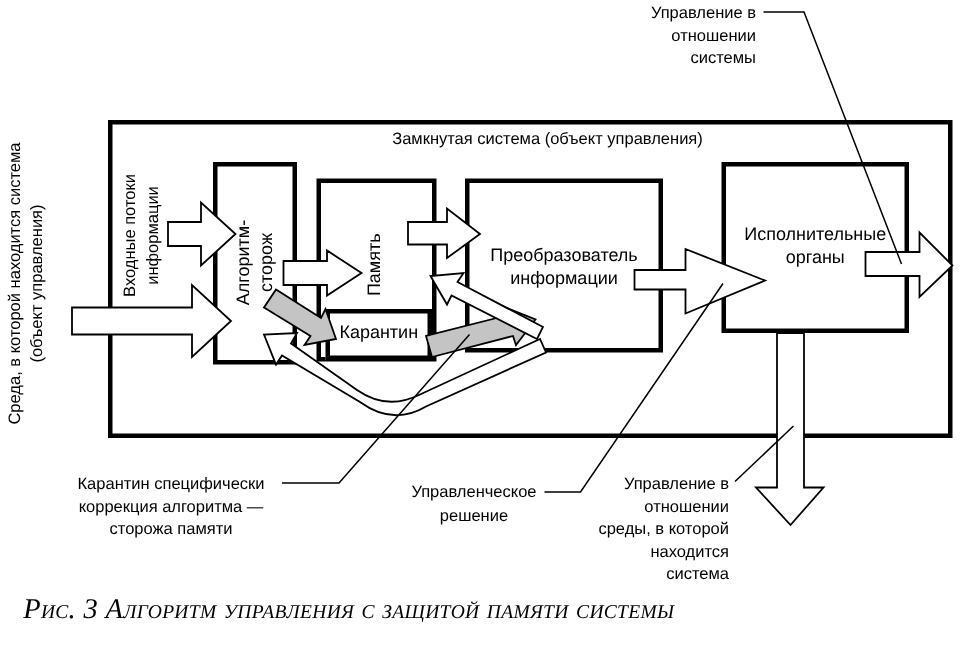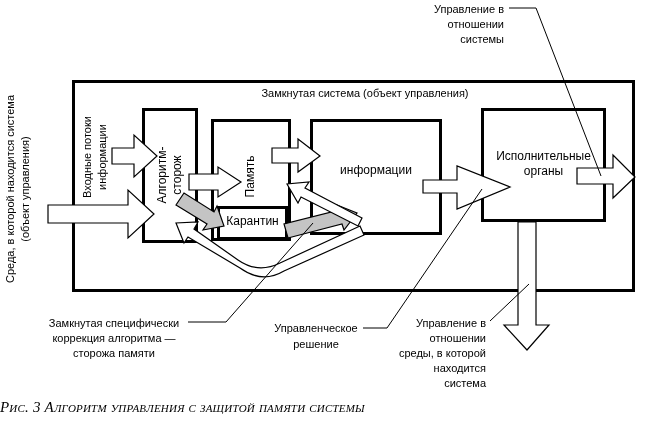--- a/index.html
+++ b/index.html
@@ -8,23 +8,23 @@
     font-family:"Liberation Sans",sans-serif;color:#000;overflow:hidden;
   }
   .box{position:absolute;border:3px solid #000;background:#fff;box-sizing:border-box;z-index:1;}
   .arrows{position:absolute;left:0;top:0;z-index:2;}
   .lbl{position:absolute;font-size:11px;line-height:15px;white-space:nowrap;z-index:3;}
   .boxlbl{position:absolute;font-size:12px;line-height:15px;text-align:center;z-index:3;}
   .vert{transform:rotate(-90deg);text-align:center;}
   .ctr{text-align:center;}
   .rt{text-align:right;}
   .caption{
-    position:absolute;z-index:3;
+    position:absolute;z-index:3;text-align:center;
     font-family:"Liberation Serif",serif;font-style:italic;font-variant:small-caps;
-    font-size:15px;line-height:18px;letter-spacing:.2px;
+    font-size:19px;line-height:18px;letter-spacing:.2px;
   }
 </style>
 </head>
 <body>
 
 <div class="stage">
 
   <div class="box" style="left:72px;top:80px;width:563px;height:212px;"></div>
   <div class="box" style="left:142px;top:108px;width:56px;height:135px;"></div>
   <div class="box" style="left:211px;top:119px;width:80px;height:122px;"></div>
@@ -75,34 +75,35 @@
     <div>информации</div>
   </div>
   <div class="boxlbl vert" style="left:108px;top:160px;width:124px;height:30px;">
     <div>Алгоритм-</div>
     <div>сторож</div>
   </div>
   <div class="boxlbl vert" style="left:210px;top:169px;width:80px;height:15px;">Память</div>
 
   <div class="boxlbl" style="left:217px;top:214px;width:71px;text-align:center;">Карантин</div>
   <div class="boxlbl" style="left:310px;top:163px;width:132px;">
+    <div>Преобразователь</div>
     <div>информации</div>
   </div>
   <div class="boxlbl" style="left:481px;top:149px;width:125px;">
     <div>Исполнительные</div>
     <div>органы</div>
   </div>
 
   <div class="lbl rt" style="left:384px;top:2px;width:120px;">
     <div>Управление в</div>
     <div>отношении</div>
     <div>системы</div>
   </div>
   <div class="lbl ctr" style="left:36px;top:316px;width:156px;">
-    <div>Замкнутая специфически</div>
+    <div>Карантин специфически</div>
     <div>коррекция алгоритма —</div>
     <div>сторожа памяти</div>
   </div>
   <div class="lbl ctr" style="left:260px;top:320px;width:112px;line-height:16px;">
     <div>Управленческое</div>
     <div>решение</div>
   </div>
   <div class="lbl rt" style="left:366px;top:316px;width:120px;">
     <div>Управление в</div>
     <div>отношении</div>

